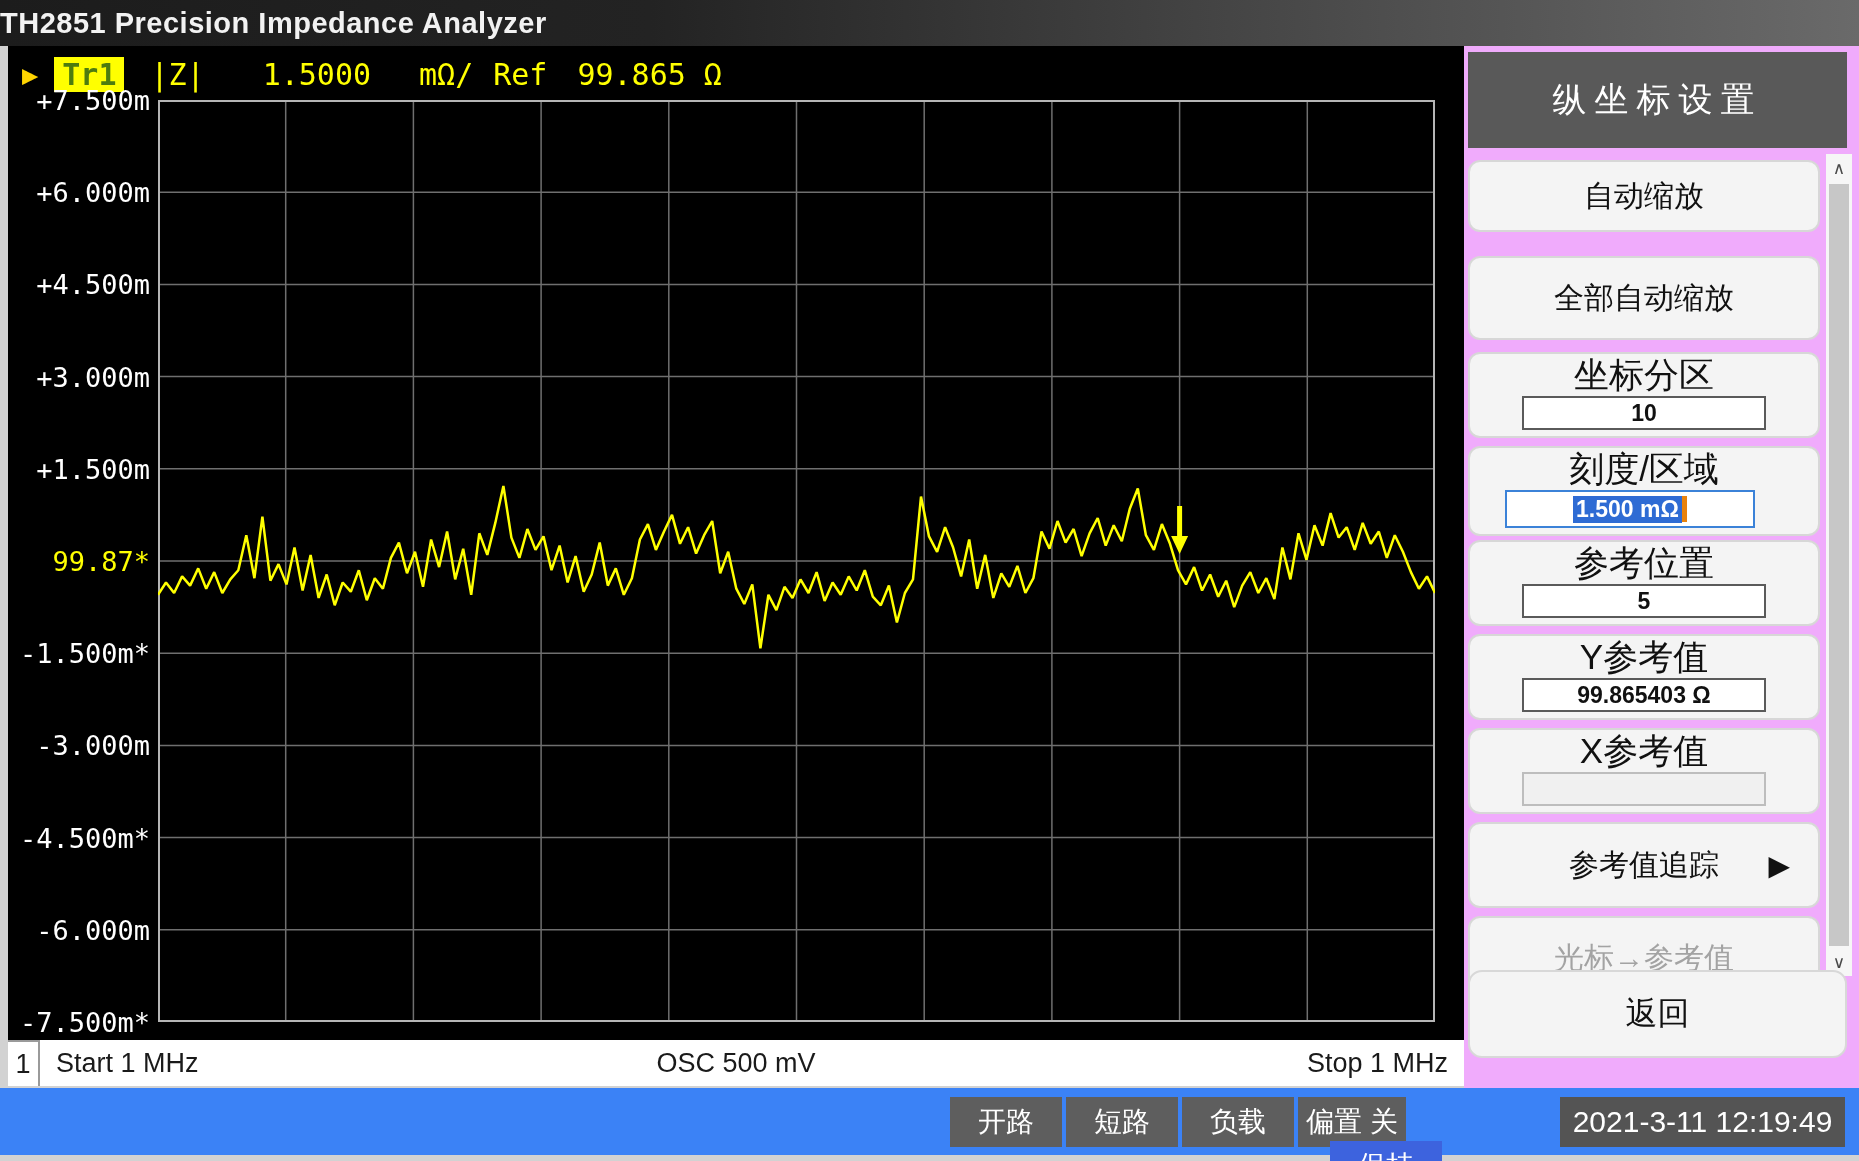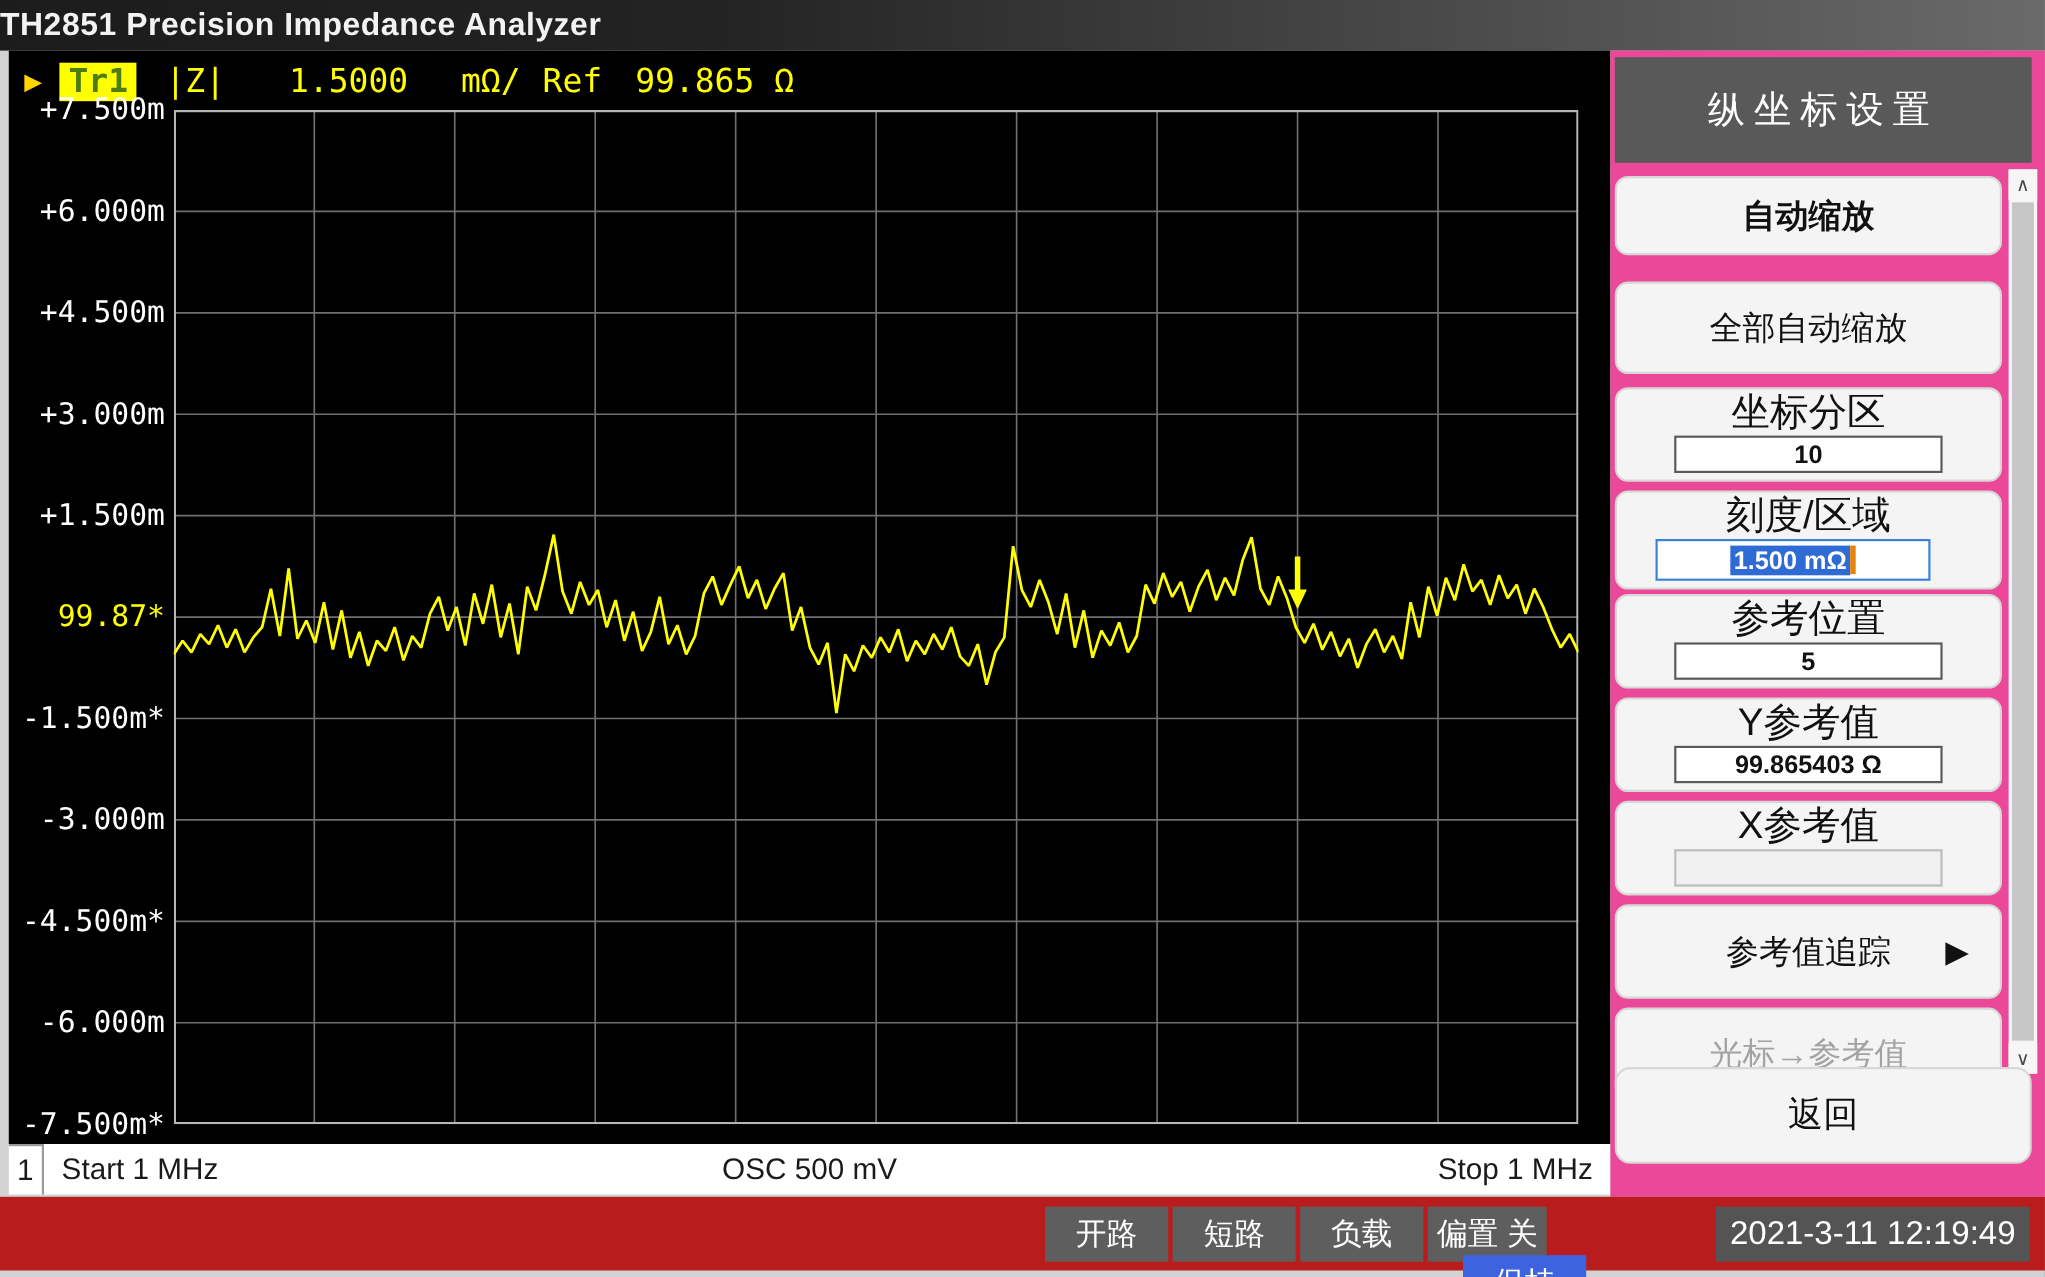--- a/index.html
+++ b/index.html
@@ -34,21 +34,21 @@
   .status-strip{position:absolute;left:8px;top:1040px;width:1456px;height:46px;
     background:#ffffff;color:#1a1a1a;font-size:27px;}
   .chan-cell{position:absolute;left:0;top:0;width:32px;height:100%;box-sizing:border-box;
     border-right:2px solid #9a9a9a;border-top:2px solid #9a9a9a;
     display:flex;align-items:center;justify-content:center;}
   .start-label{position:absolute;left:48px;top:50%;transform:translateY(-50%);}
   .osc-label{position:absolute;left:50%;top:50%;transform:translate(-50%,-50%);}
   .stop-label{position:absolute;right:16px;top:50%;transform:translateY(-50%);}
 
   
-  .sidebar{position:absolute;left:1464px;top:46px;width:395px;height:1042px;background:#ec4899;}
+  .sidebar{position:absolute;left:1464px;top:46px;width:395px;height:1042px;background:#f0abfc;}
   .sb-header{position:absolute;left:4px;top:6px;width:379px;height:96px;background:#595959;
     color:#fff;font-size:34px;letter-spacing:8px;display:flex;align-items:center;justify-content:center;}
   .sb-item{position:absolute;left:4px;width:352px;background:#f4f4f4;border:2px solid #d7d7d7;
     border-radius:12px;box-sizing:border-box;color:#111;text-align:center;}
   .sb-btn{display:flex;align-items:center;justify-content:center;font-size:30px;}
   .sb-label{font-size:35px;margin-top:4px;line-height:34px;}
   .sb-input{margin:4px auto 0;width:244px;height:34px;border:2px solid #5a5a5a;background:#fff;
     font-weight:bold;font-size:23px;display:flex;align-items:center;justify-content:center;box-sizing:border-box;}
   .sb-input.focused{width:250px;height:38px;border:2px solid #3b82d8;margin-left:35px;}
   .sb-input.disabled{background:#f0f0f0;border:2px solid #bdbdbd;}
@@ -61,21 +61,21 @@
     display:flex;align-items:center;justify-content:center;z-index:5;}
   .scrollbar{position:absolute;left:362px;top:108px;width:26px;height:822px;background:#f6f6f6;}
   .scroll-arrow{position:absolute;left:0;width:26px;height:28px;display:flex;align-items:center;
     justify-content:center;font-size:17px;color:#4a4a4a;background:#f6f6f6;}
   .scroll-arrow.up{top:0;}
   .scroll-arrow.down{bottom:0;}
   .scroll-track{position:absolute;left:3px;top:30px;width:20px;height:762px;background:#f0f0f0;}
   .scroll-thumb{position:absolute;left:0;top:0;width:20px;height:762px;background:#c7c7c7;}
 
   
-  .bottom-bar{position:absolute;left:0;top:1088px;width:1859px;height:67px;background:#b91c1c;}
+  .bottom-bar{position:absolute;left:0;top:1088px;width:1859px;height:67px;background:#3b82f6;}
   .bb-btn{position:absolute;top:9px;height:50px;background:#5e5e5e;color:#fff;font-size:28px;
     display:flex;align-items:center;justify-content:center;}
   .bb-open{left:950px;width:112px;}
   .bb-short{left:1066px;width:112px;}
   .bb-load{left:1182px;width:112px;}
   .bb-bias{left:1298px;width:108px;}
   .bb-hold{left:1330px;width:112px;background:#3d63de;margin-top:44px;}
   .bb-time{position:absolute;left:1560px;top:9px;width:285px;height:50px;background:#545454;
     color:#fff;font-size:30px;display:flex;align-items:center;justify-content:center;}
 </style>
@@ -141,21 +141,21 @@
   <div class="status-strip">
     <div class="chan-cell">1</div>
     <span class="start-label">Start  1 MHz</span>
     <span class="osc-label">OSC 500 mV</span>
     <span class="stop-label">Stop  1 MHz</span>
   </div>
 
   <div class="sidebar">
     <div class="sb-header">纵坐标设置</div>
 
-    <div class="sb-item sb-btn" style="top:114px;height:72px;font-weight:bold;">
+    <div class="sb-item sb-btn" style="top:114px;height:72px;">
       <span>自动缩放</span>
     </div>
 
     <div class="sb-item sb-btn" style="top:210px;height:84px;">
       <span>全部自动缩放</span>
     </div>
 
     <div class="sb-item" style="top:306px;height:86px;">
       <div class="sb-label">坐标分区</div>
       <div class="sb-input">10</div>

